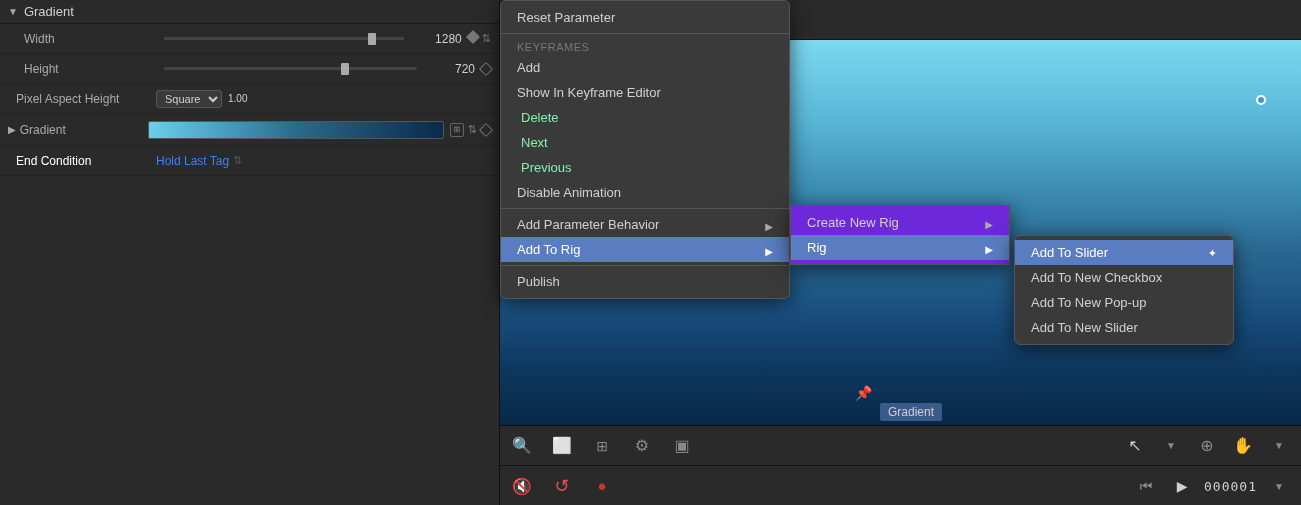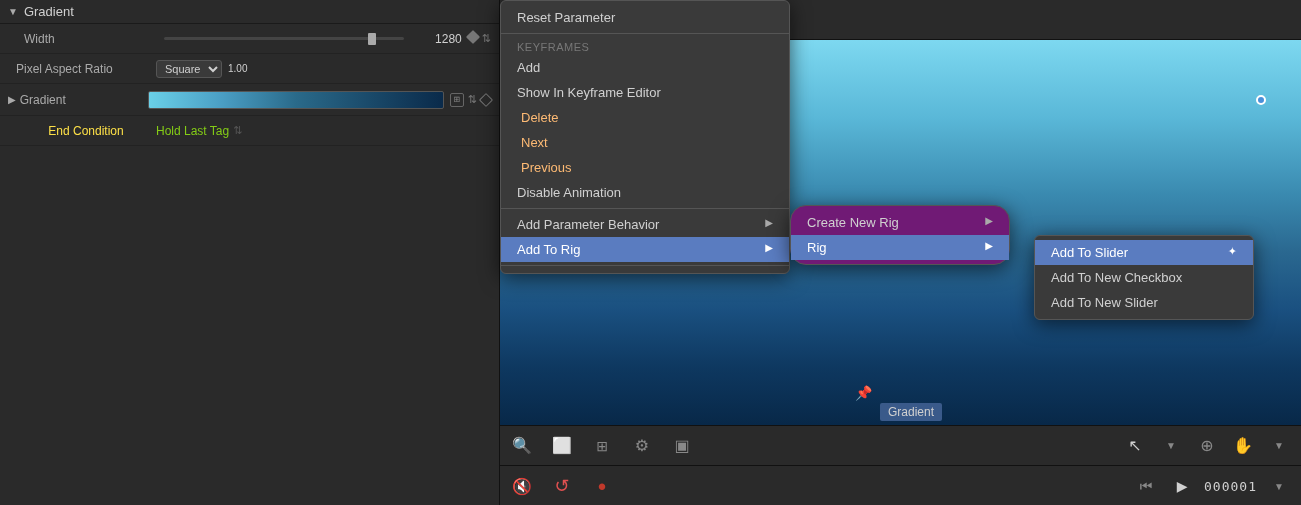--- a/index.html
+++ b/index.html
@@ -177,28 +177,27 @@
     .end-condition-row {
       display: flex;
       align-items: center;
       padding: 3px 8px 3px 16px;
       height: 30px;
       border-bottom: 1px solid #222;
     }
 
     .end-condition-label {
       width: 140px;
-      color: #fde047;
+      color: #ffffff;
       font-size: 12px;
       flex-shrink: 0;
-      text-align: center;
     }
 
     .end-condition-value {
-      color: #84cc16;
+      color: #3b82f6;
       font-size: 12px;
     }
 
     
     .context-menu-overlay {
       position: absolute;
       left: 500px;
       top: 0;
       z-index: 100;
     }
@@ -211,27 +210,27 @@
       min-width: 290px;
       box-shadow: 0 4px 20px rgba(0,0,0,0.6);
     }
 
     .menu-item {
       padding: 5px 16px;
       color: #d0d0d0;
       font-size: 13px;
       cursor: pointer;
       display: flex;
-      align-items: flex-start;
+      align-items: flex-end;
       justify-content: space-between;
       white-space: nowrap;
     }
 
     .menu-item.disabled {
-      color: #fdba74;
+      color: #86efac;
       cursor: default;
       padding-left: 20px;
     }
 
     .menu-item.highlighted {
       background: #5a7cc0;
       color: #fff;
     }
 
     .menu-separator {
@@ -251,32 +250,32 @@
     .submenu-arrow {
       color: #aaa;
       font-size: 10px;
     }
 
     
     .submenu-1 {
       position: absolute;
       left: 290px;
       top: 205px;
-      background: #701a75;
+      background: #6d28d9;
       border: 1px solid #555;
-      border-radius: 16px;
+      border-radius: 0;
       padding: 4px 0;
       min-width: 220px;
       box-shadow: 0 4px 20px rgba(0,0,0,0.6);
     }
 
     
     .submenu-2 {
       position: absolute;
-      left: 534px;
+      left: 514px;
       top: 235px;
       background: #3a3a3a;
       border: 1px solid #555;
       border-radius: 6px;
       padding: 4px 0;
       min-width: 220px;
       box-shadow: 0 4px 20px rgba(0,0,0,0.6);
     }
 
     
@@ -453,23 +452,35 @@
         <div class="slider-thumb" style="left: 85%;"></div>
       </div>
     </div>
     <span class="property-value">1280</span>
     <div class="property-icons">
       <span style="display:inline-block;width:10px;height:10px;background:#777;transform:rotate(45deg);border-radius:1px;"></span>
       <span style="color:#777;font-size:11px;">⇅</span>
     </div>
   </div>
 
+  <div class="property-row">
+    <span class="property-label">Height</span>
+    <div class="property-slider-container">
+      <div class="slider-track">
+        <div class="slider-thumb" style="left: 70%;"></div>
+      </div>
+    </div>
+    <span class="property-value">720</span>
+    <div class="property-icons">
+      <span style="display:inline-block;width:10px;height:10px;border:1.5px solid #777;transform:rotate(45deg);border-radius:1px;"></span>
+    </div>
+  </div>
 
   <div class="par-row">
-    <span class="par-label">Pixel Aspect Ratio</span>
+    <span class="par-label">Pixel Aspect Height</span>
     <select class="par-select">
       <option>Square</option>
     </select>
     <span class="par-value">1.00</span>
   </div>
 
   <div class="gradient-row">
     <span class="gradient-label">
       <span style="font-size:10px;">▶</span>
       Gradient
@@ -523,40 +534,46 @@
 
     <div class="menu-item">
       <span>Add Parameter Behavior</span>
       <span class="submenu-arrow">▶</span>
     </div>
     <div class="menu-item highlighted">
       <span>Add To Rig</span>
       <span class="submenu-arrow" style="color:#fff;">▶</span>
     </div>
     <div class="menu-separator"></div>
+    <div class="menu-item">
+      <span>Publish</span>
+    </div>
   </div>
 
   <div class="submenu-1">
     <div class="menu-item">
       <span>Create New Rig</span>
       <span class="submenu-arrow">▶</span>
     </div>
     <div class="menu-item highlighted">
       <span>Rig</span>
       <span class="submenu-arrow" style="color:#fff;">▶</span>
     </div>
   </div>
 
   <div class="submenu-2">
     <div class="menu-item highlighted">
       <span>Add To Slider</span>
       <span style="color:#fff;font-size:11px;margin-left:8px;">✦</span>
     </div>
     <div class="menu-item">
       <span>Add To New Checkbox</span>
+    </div>
+    <div class="menu-item">
+      <span>Add To New Pop-up</span>
     </div>
     <div class="menu-item">
       <span>Add To New Slider</span>
     </div>
   </div>
 </div>
 
 <div class="canvas-area">
   <div class="canvas-top-bar">
     <div class="canvas-checkbox">✓</div>

